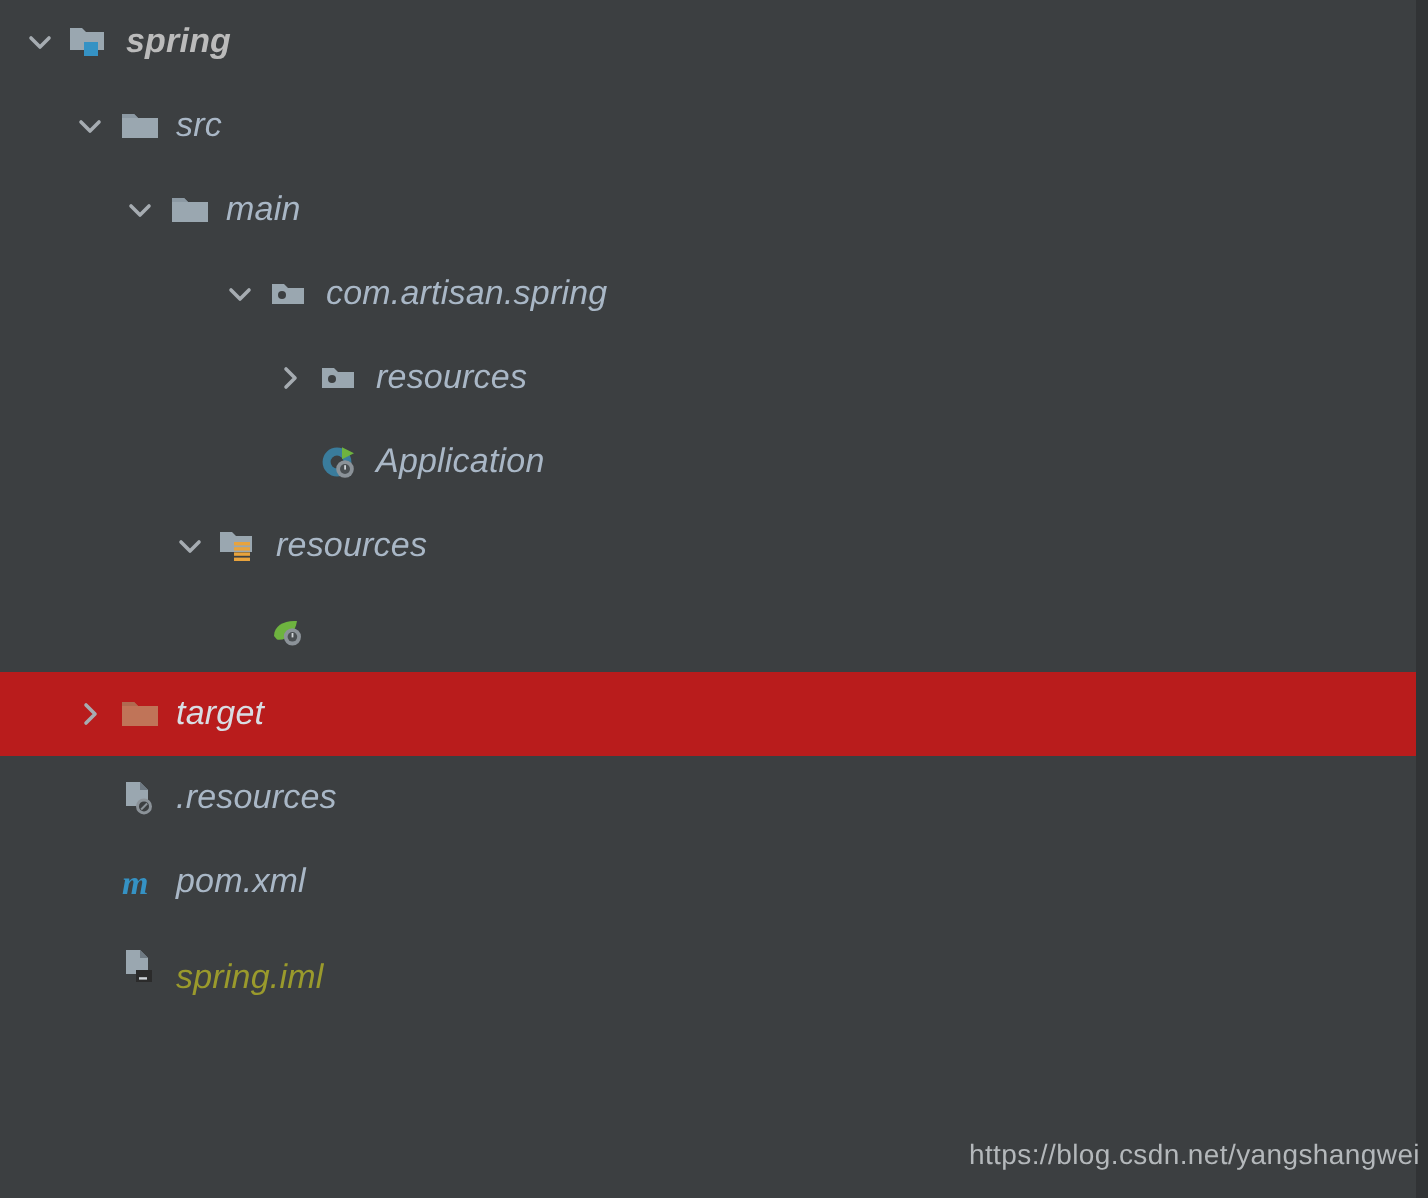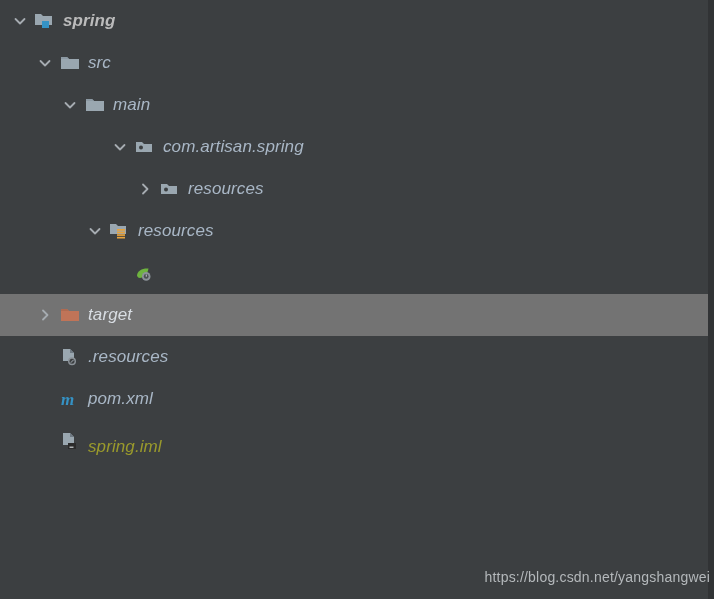--- a/index.html
+++ b/index.html
@@ -35,21 +35,21 @@
 
   .row {
     position: relative;
     height: 42px;
     display: flex;
     align-items: center;
     box-sizing: border-box;
     white-space: nowrap;
   }
   .row.selected {
-    background: #737373;
+    background: #b91c1c;
   }
 
   .arrow {
     width: 16px;
     height: 16px;
     flex: 0 0 16px;
     position: relative;
   }
   .arrow.none { visibility: hidden; }
   .arrow svg { display: block; }
@@ -159,20 +159,35 @@
       </div>
       <div class="icon">
         <svg width="22" height="20" viewBox="0 0 22 20">
       <path d="M2 5h6l2 2h8v8H2z" fill="#9aa7b0"></path>
       <circle cx="7" cy="10.5" r="2" fill="#3c3f41"></circle>
     </svg>
       </div>
       <span class="label">resources</span>
     </div>
     <div class="row">
+      <div class="spacer" style="width: 137px;"></div>
+      <div class="arrow none"></div>
+      <div class="icon">
+        <svg width="22" height="20" viewBox="0 0 22 20">
+      <circle cx="9.5" cy="10" r="7.2" fill="#3a7c9c"></circle>
+      <circle cx="9.5" cy="10" r="3.2" fill="#3c3f41"></circle>
+      <path d="M12 2.6 L18 5.6 L12 8.6 Z" fill="#6eb33f"></path>
+      <circle cx="13.5" cy="13.5" r="4.4" fill="#8b9298"></circle>
+      <circle cx="13.5" cy="13.5" r="2.5" fill="#4a4f52"></circle>
+      <rect x="13.1" y="11.6" width="0.9" height="2.2" fill="#cfd4d8"></rect>
+    </svg>
+      </div>
+      <span class="label">Application</span>
+    </div>
+    <div class="row">
       <div class="spacer" style="width: 87px;"></div>
       <div class="arrow">
         <svg width="16" height="16" viewBox="0 0 16 16">
       <path d="M3.5 6 L8 10.5 L12.5 6" fill="none" stroke="#a6acb1" stroke-width="1.8" stroke-linecap="round" stroke-linejoin="round"></path>
     </svg>
       </div>
       <div class="icon">
         <svg width="22" height="20" viewBox="0 0 22 20">
       <path d="M1 3h6l2 2h8v8H1z" fill="#9aa7b0"></path>
       <rect x="8" y="8" width="8" height="1.7" fill="#e8a33d"></rect>

